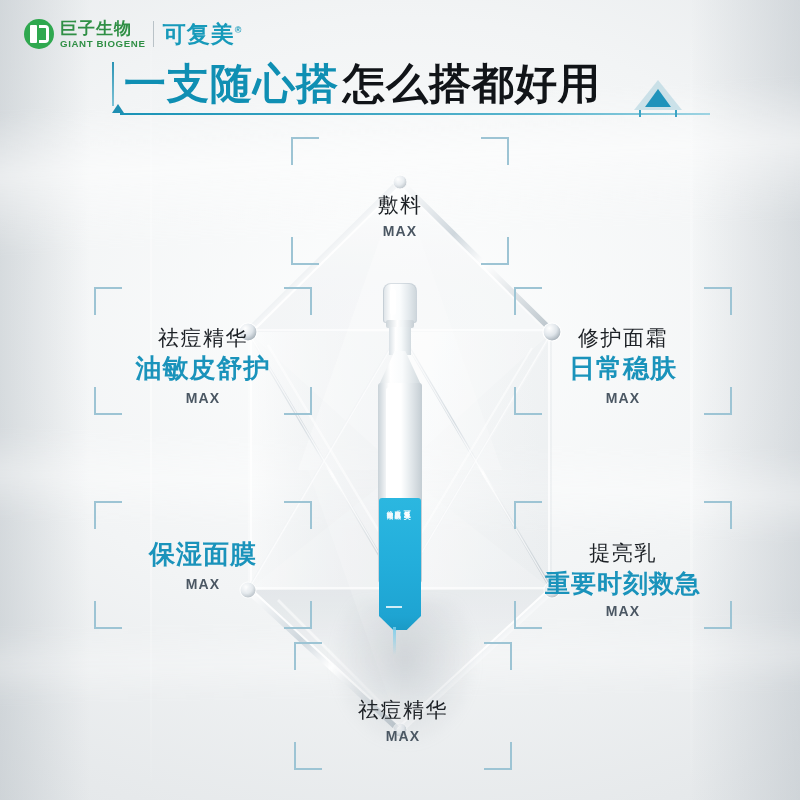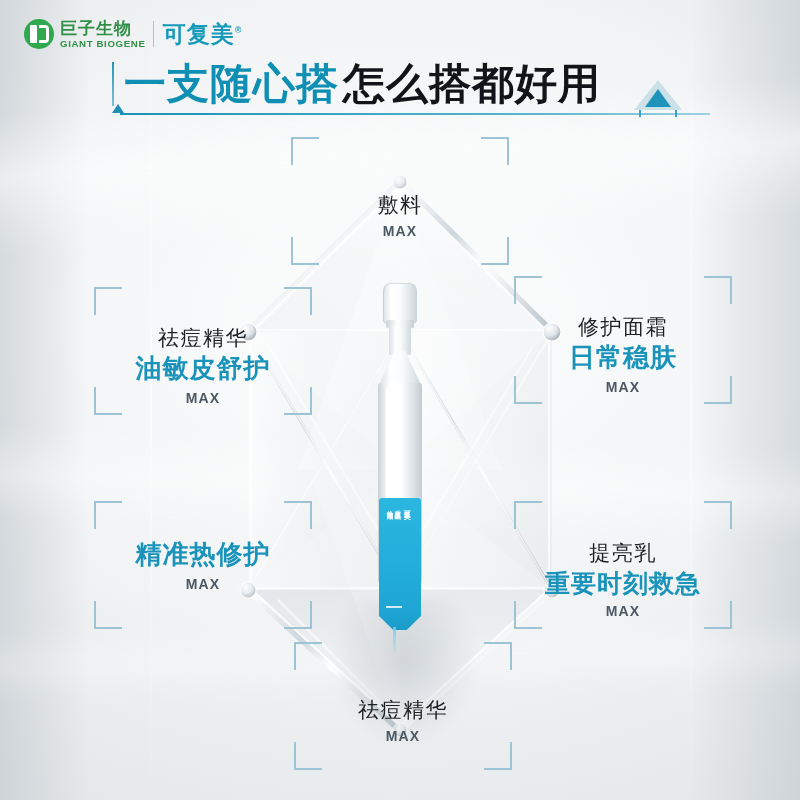--- a/index.html
+++ b/index.html
@@ -116,21 +116,21 @@
   .feat .bl{left:0;bottom:0;border-right:none;border-top:none;}
   .feat .brr{right:0;bottom:0;border-left:none;border-top:none;}
   .feat .inner{position:absolute;left:0;top:0;width:218px;height:128px;
      display:flex;flex-direction:column;align-items:center;justify-content:center;gap:1px;}
   .f-sub{font-size:21px;color:#1c2025;letter-spacing:1.5px;line-height:1.25;margin-top:29px;}
   .f-main{font-size:26px;font-weight:bold;color:#1a93bb;letter-spacing:1px;line-height:1.3;}
   .f-max{font-size:14px;font-weight:bold;color:#4b5763;letter-spacing:1.2px;margin-top:3px;}
 
   #feat-top     {left:291px;top:137px;}
   #feat-left-1  {left:94px; top:287px;}
-  #feat-right-1 {left:514px;top:276px;text-decoration:underline;}
+  #feat-right-1 {left:514px;top:287px;text-decoration:underline;}
   #feat-left-2  {left:94px; top:501px;}
   #feat-right-2 {left:514px;top:501px;}
   #feat-bottom  {left:294px;top:642px;}
 
   #feat-top .f-main{font-size:25px;}
   #feat-right-2 .f-main{font-size:25px;}
 </style>
 </head>
 <body>
 
@@ -328,21 +328,21 @@
       <span class="f-max">MAX</span>
     </div>
   </div>
 
   <div class="feat" id="feat-left-2">
     <div class="br tl"></div>
     <div class="br tr"></div>
     <div class="br bl"></div>
     <div class="br brr"></div>
     <div class="inner">
-      <span class="f-main">精准热修护</span>
+      <span class="f-main">保湿面膜</span>
       <span class="f-max">MAX</span>
     </div>
   </div>
 
   <div class="feat" id="feat-right-2">
     <div class="br tl"></div>
     <div class="br tr"></div>
     <div class="br bl"></div>
     <div class="br brr"></div>
     <div class="inner">

